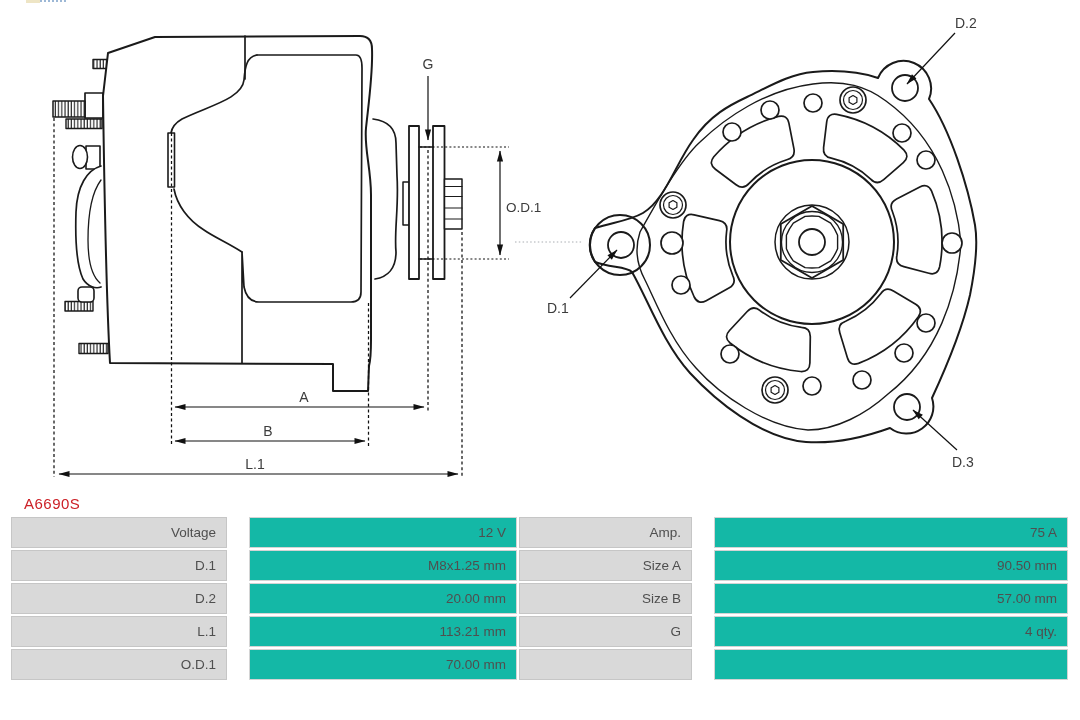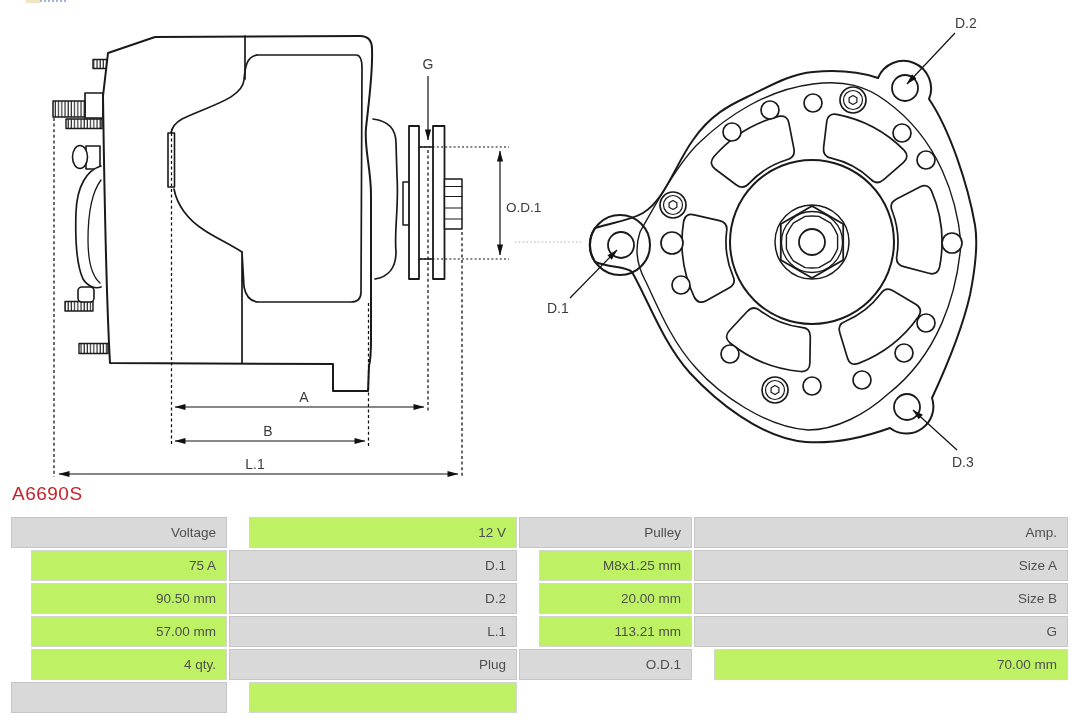--- a/index.html
+++ b/index.html
@@ -2,29 +2,29 @@
 <html><head>
 <meta charset="utf-8">
 <style>
   html,body{margin:0;padding:0;background:#fff;width:1080px;height:720px;overflow:hidden;
             font-family:"Liberation Sans", sans-serif;}
   #stage{position:relative;width:1080px;height:720px;background:#fff;}
   #drawing{position:absolute;left:0;top:0;}
   .artifact-blue{position:absolute;left:40px;top:0;width:28px;height:2px;
     background:repeating-linear-gradient(90deg,#9db8d6 0 2px,transparent 2px 4px);}
   .artifact-tan{position:absolute;left:26px;top:0;width:14px;height:3px;background:#eadfb6;opacity:.8;}
-  #part-number{position:absolute;left:12px;top:483px;font-size:19px;font-weight:400;
-    letter-spacing:.5px;color:#cc2027;margin:0;}
+  #part-number{position:absolute;left:12px;top:483px;font-size:15px;font-weight:400;
+    letter-spacing:.5px;color:#cc2027;margin:12px;}
   .spec{position:absolute;left:11px;top:517px;width:1058px;display:grid;
     grid-template-columns:216px 288px 173px 374px;grid-auto-rows:31px;gap:2px;
     font-size:13.5px;color:#4f4f4f;}
   .cell{box-sizing:border-box;display:flex;align-items:center;justify-content:flex-end;
     padding-right:10px;border:1px solid #cfcfcf;}
   .lab{background:#d9d9d9;border-color:#c6c6c6;}
-  .val{background:#bef264;border-color:#d4d4d4;margin-left:20px;}
+  .val{background:#14b8a6;border-color:#d4d4d4;margin-left:20px;}
   svg text{fill:#3c3c3c;font-size:14px;font-family:"Liberation Sans",sans-serif;}
   svg .sm{font-size:13.5px;}
 </style>
 </head>
 <body>
 
 <div id="stage">
 
   <div class="artifact-tan"></div>
   <div class="artifact-blue"></div>
@@ -172,39 +172,37 @@
     <text x="955" y="28">D.2</text>
     <text x="547" y="313">D.1</text>
     <text x="952" y="467">D.3</text>
   </svg>
 
   <h1 id="part-number">A6690S</h1>
 
   <div class="spec">
     <div class="cell lab">Voltage</div>
     <div class="cell val">12 V</div>
-    <div class="cell lab">Pulley</div>
 
     <div class="cell lab">Amp.</div>
     <div class="cell val">75 A</div>
     <div class="cell lab">D.1</div>
     <div class="cell val">M8x1.25 mm</div>
 
     <div class="cell lab">Size A</div>
     <div class="cell val">90.50 mm</div>
     <div class="cell lab">D.2</div>
     <div class="cell val">20.00 mm</div>
 
     <div class="cell lab">Size B</div>
     <div class="cell val">57.00 mm</div>
     <div class="cell lab">L.1</div>
     <div class="cell val">113.21 mm</div>
 
     <div class="cell lab">G</div>
     <div class="cell val">4 qty.</div>
-    <div class="cell lab">Plug</div>
 
     <div class="cell lab">O.D.1</div>
     <div class="cell val">70.00 mm</div>
     <div class="cell lab"></div>
     <div class="cell val"></div>
   </div>
 </div>
 
 </body></html>

